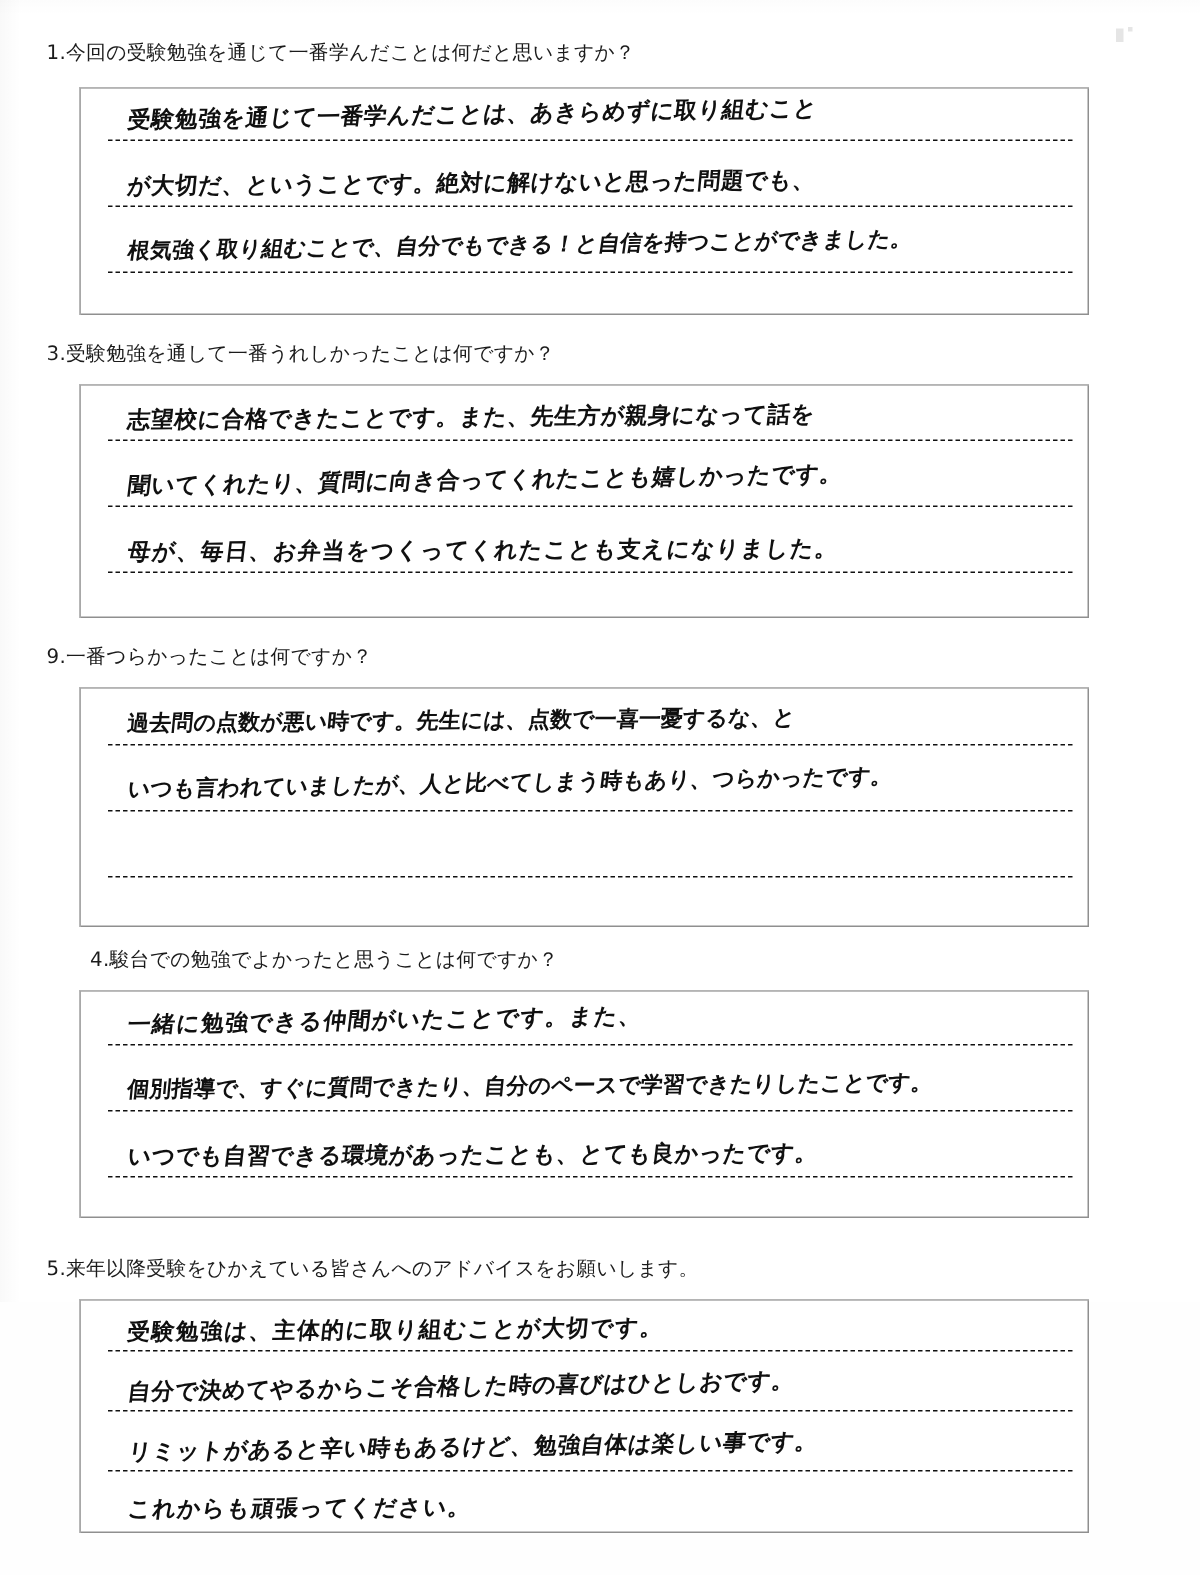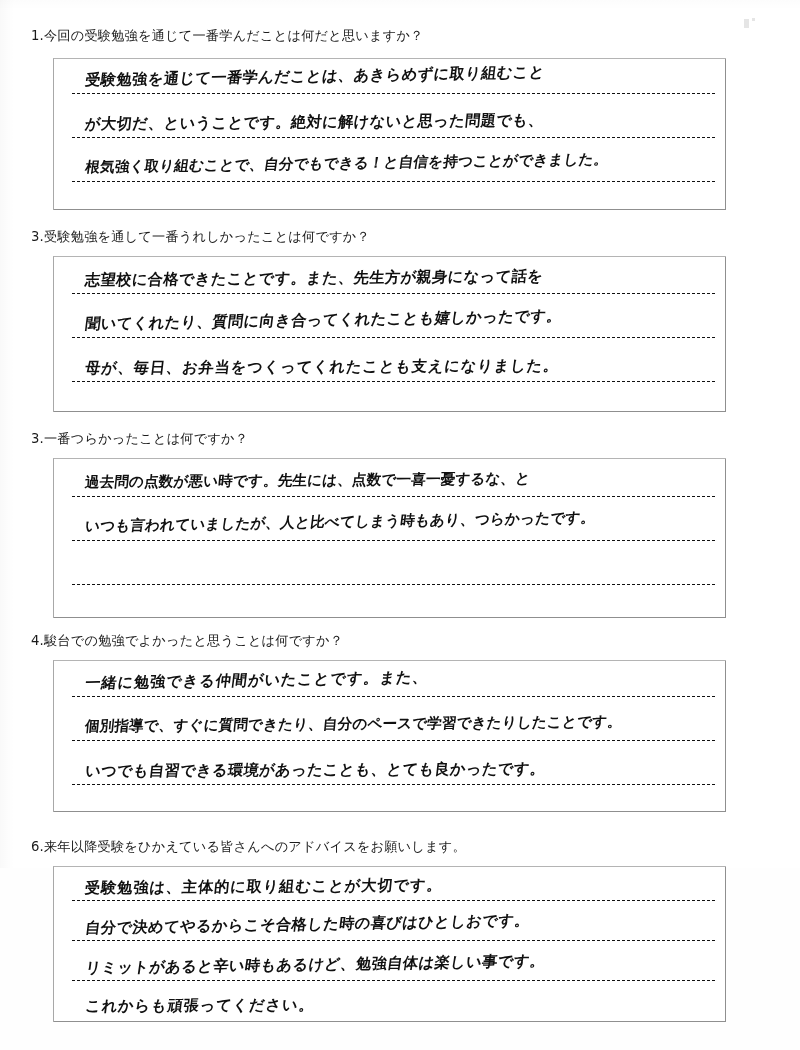--- a/index.html
+++ b/index.html
@@ -136,49 +136,49 @@
       <div class="ruled" style="top:80px;"></div>
       <div class="ruled" style="top:124px;"></div>
 
       <div class="hand r2" style="top:13px;">志望校に合格できたことです。また、先生方が親身になって話を</div>
       <div class="hand r1" style="top:57px;">聞いてくれたり、質問に向き合ってくれたことも嬉しかったです。</div>
       <div class="hand r4 wide" style="top:101px;">母が、毎日、お弁当をつくってくれたことも支えになりました。</div>
     </div>
   </div>
 
   <div class="qblock">
-    <div class="qlabel" style="top:430px;">3.一番つらかったことは何ですか？</div>
+    <div class="qlabel" style="top:430px;">9.一番つらかったことは何ですか？</div>
 
     <div class="answer-box" style="top:458px; height:160px;">
       <div class="ruled" style="top:37px;"></div>
       <div class="ruled" style="top:81px;"></div>
       <div class="ruled" style="top:125px;"></div>
 
       <div class="hand r2 tight" style="top:14px;">過去問の点数が悪い時です。先生には、点数で一喜一憂するな、と</div>
       <div class="hand r1 tight" style="top:58px;">いつも言われていましたが、人と比べてしまう時もあり、つらかったです。</div>
       <div class="hand r3" style="top:102px;"></div>
     </div>
   </div>
 
   <div class="qblock">
-    <div class="qlabel" style="top:632px;">4.駿台での勉強でよかったと思うことは何ですか？</div>
+    <div class="qlabel" style="top:632px;margin-left:29px;">4.駿台での勉強でよかったと思うことは何ですか？</div>
 
     <div class="answer-box" style="top:660px; height:152px;">
       <div class="ruled" style="top:35px;"></div>
       <div class="ruled" style="top:79px;"></div>
       <div class="ruled" style="top:123px;"></div>
 
       <div class="hand r1 wide" style="top:12px;">一緒に勉強できる仲間がいたことです。また、</div>
       <div class="hand r2 tight" style="top:56px;">個別指導で、すぐに質問できたり、自分のペースで学習できたりしたことです。</div>
       <div class="hand r4" style="top:100px;">いつでも自習できる環境があったことも、とても良かったです。</div>
     </div>
   </div>
 
   <div class="qblock">
-    <div class="qlabel" style="top:838px;">6.来年以降受験をひかえている皆さんへのアドバイスをお願いします。</div>
+    <div class="qlabel" style="top:838px;">5.来年以降受験をひかえている皆さんへのアドバイスをお願いします。</div>
 
     <div class="answer-box" style="top:866px; height:156px;">
       <div class="ruled" style="top:33px;"></div>
       <div class="ruled" style="top:73px;"></div>
       <div class="ruled" style="top:113px;"></div>
 
       <div class="hand r2 wide" style="top:11px;">受験勉強は、主体的に取り組むことが大切です。</div>
       <div class="hand r1" style="top:51px;">自分で決めてやるからこそ合格した時の喜びはひとしおです。</div>
       <div class="hand r3" style="top:91px;">リミットがあると辛い時もあるけど、勉強自体は楽しい事です。</div>
       <div class="hand r4 wide" style="top:129px;">これからも頑張ってください。</div>

